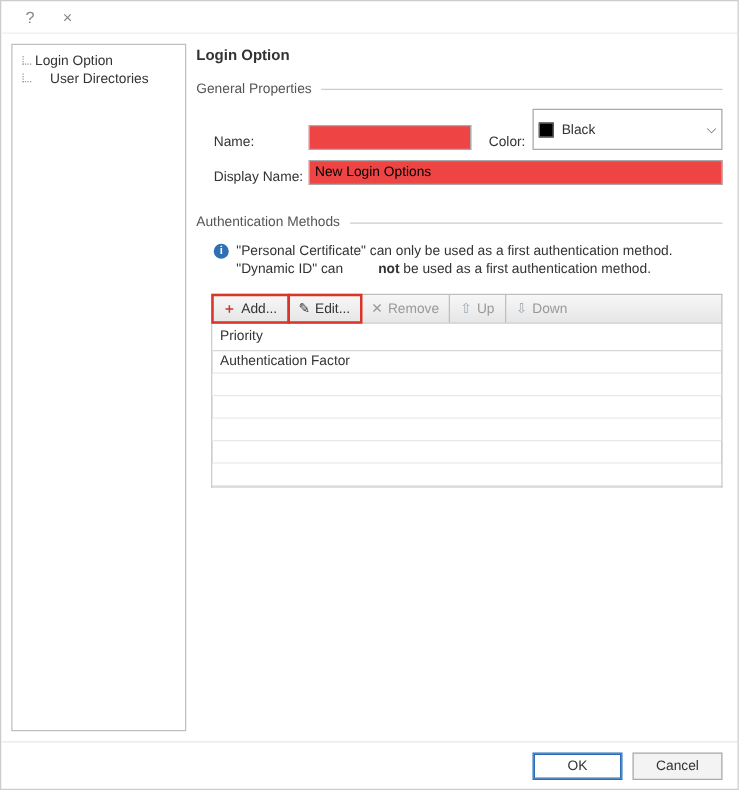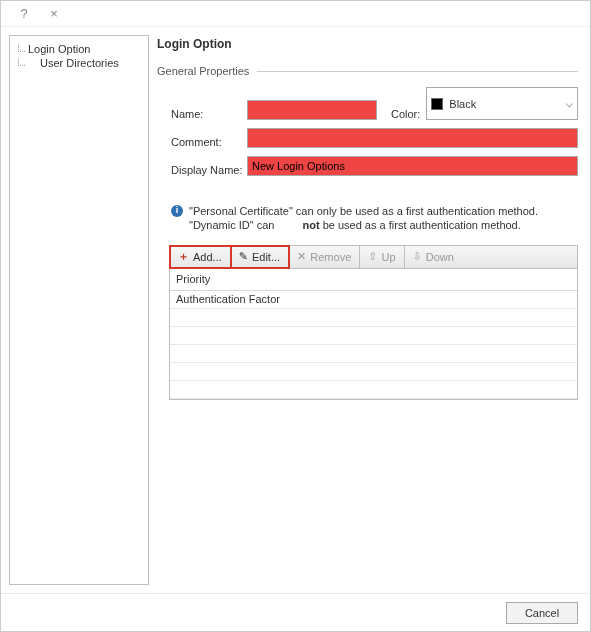--- a/index.html
+++ b/index.html
@@ -246,32 +246,32 @@
       <span class="form-label">Name:</span>
       <input class="text name-input" value="" style="">
       <span class="color-lbl">Color:</span>
       <div class="color-select">
         <span class="swatch"></span>
         <span>Black</span>
         <span class="chev">⌵</span>
       </div>
     </div>
 
-    <div class="form-row">
-      <span class="form-label">Comment:</span>
-      <input class="text comment-input" value="" style="">
-    </div>
 
     <div class="form-row">
       <span class="form-label">Display Name:</span>
       <input class="text display-input" value="New Login Options" style="">
     </div>
 
     <div class="spacer"></div>
 
+    <div class="fieldset-label">
+      <span>Authentication Methods</span>
+      <span class="line"></span>
+    </div>
 
     <div class="info-row">
       <span class="info-icon">i</span>
       <div class="info-text">
         <span>"Personal Certificate" can only be used as a first authentication method.</span><br>
         <span>"Dynamic ID" can </span><b>not</b><span> be used as a first authentication method.</span>
       </div>
     </div>
 
     <div class="toolbar">
@@ -307,16 +307,19 @@
       <div class="grid-row"></div>
       <div class="grid-row"></div>
       <div class="grid-row"></div>
       <div class="grid-row"></div>
     </div>
 
   </div>
 </div>
 
 <div class="footer">
+  <div class="btn default">
+    <span>OK</span>
+  </div>
   <div class="btn">
     <span>Cancel</span>
   </div>
 </div>
 
 </body></html>

